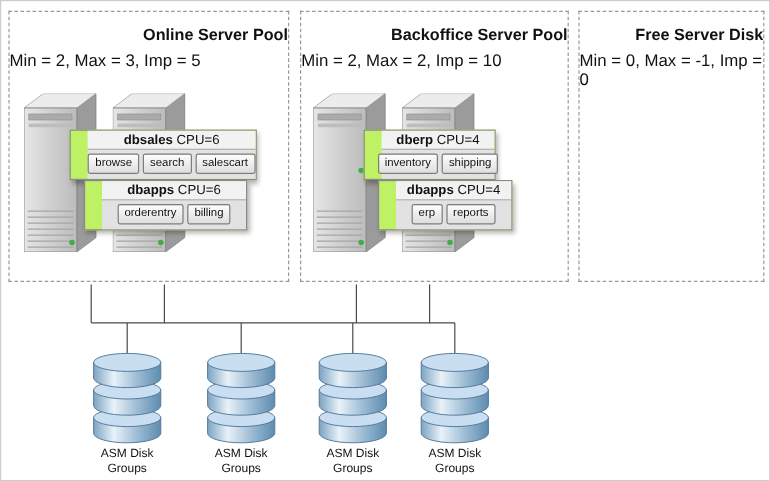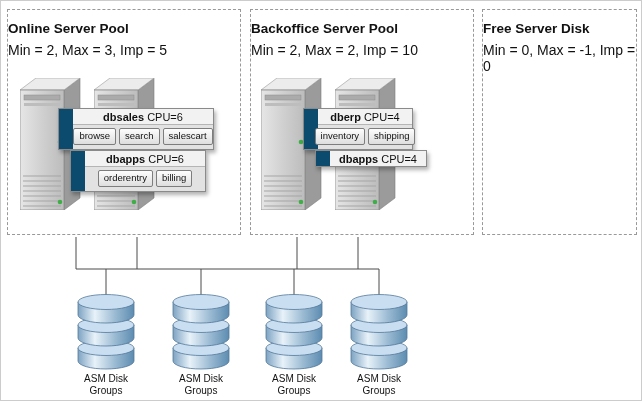--- a/index.html
+++ b/index.html
@@ -2,25 +2,25 @@
 <html><head>
 <meta charset="utf-8">
 <style>
   html,body { margin:0; padding:0; background:#fff; }
   .canvas {
     position:relative; width:642px; height:401px; background:#ffffff;
     font-family:"Liberation Sans", sans-serif; color:#111;
     border:1px solid #cccccc; box-sizing:border-box; overflow:hidden;
   }
   .pool { position:absolute; border:1px dashed #999; background:#fff; box-sizing:border-box; }
-  .pool-title { text-align:left; font-weight:bold; font-size:13.5px; margin-top:11px; }
+  .pool-title { text-align:right; font-weight:bold; font-size:13.5px; margin-top:11px; }
   .pool-constraints { font-size:14px; margin-top:6px; }
   .tower { position:absolute; z-index:1; }
   .svc-card {
-    position:absolute; border:1px solid #8a8a8a; background:#0c4a6e;
+    position:absolute; border:1px solid #8a8a8a; background:#bef264;
     box-shadow:2px 3px 4px rgba(0,0,0,0.3); z-index:5; box-sizing:border-box;padding-left:14px;
   }
   .svc-header { text-align:center; font-size:11px; padding:2px 2px 1px; background:#f2f2f2; white-space:nowrap; }
   .svc-name { font-weight:bold; }
   .svc-cpu { font-weight:normal; }
   .svc-apps {
     display:flex; justify-content:center; gap:3px; padding:3px 3px 4px;
     background:#e2e2e2; border-top:1px solid #b5b5b5;
   }
   .app-chip {
@@ -180,20 +180,24 @@
         <span class="app-chip">inventory</span>
         <span class="app-chip">shipping</span>
       </div>
     </div>
 
     <div class="svc-card" style="left:64px;top:140px;width:112px">
       <div class="svc-header">
         <span class="svc-name">dbapps</span>
         <span class="svc-cpu">CPU=4</span>
       </div>
+      <div class="svc-apps">
+        <span class="app-chip">erp</span>
+        <span class="app-chip">reports</span>
+      </div>
     </div>
   </div>
 
   <div class="pool" style="left:481px;top:8px;width:155px;height:226px">
     <div class="pool-title">Free Server Disk</div>
     <div class="pool-constraints">Min = 0, Max = -1, Imp = 0</div>
   </div>
 
   <div class="disk-stack" style="left:76px;top:293px">
     <svg width="58" height="78" viewBox="0 0 58 78">

